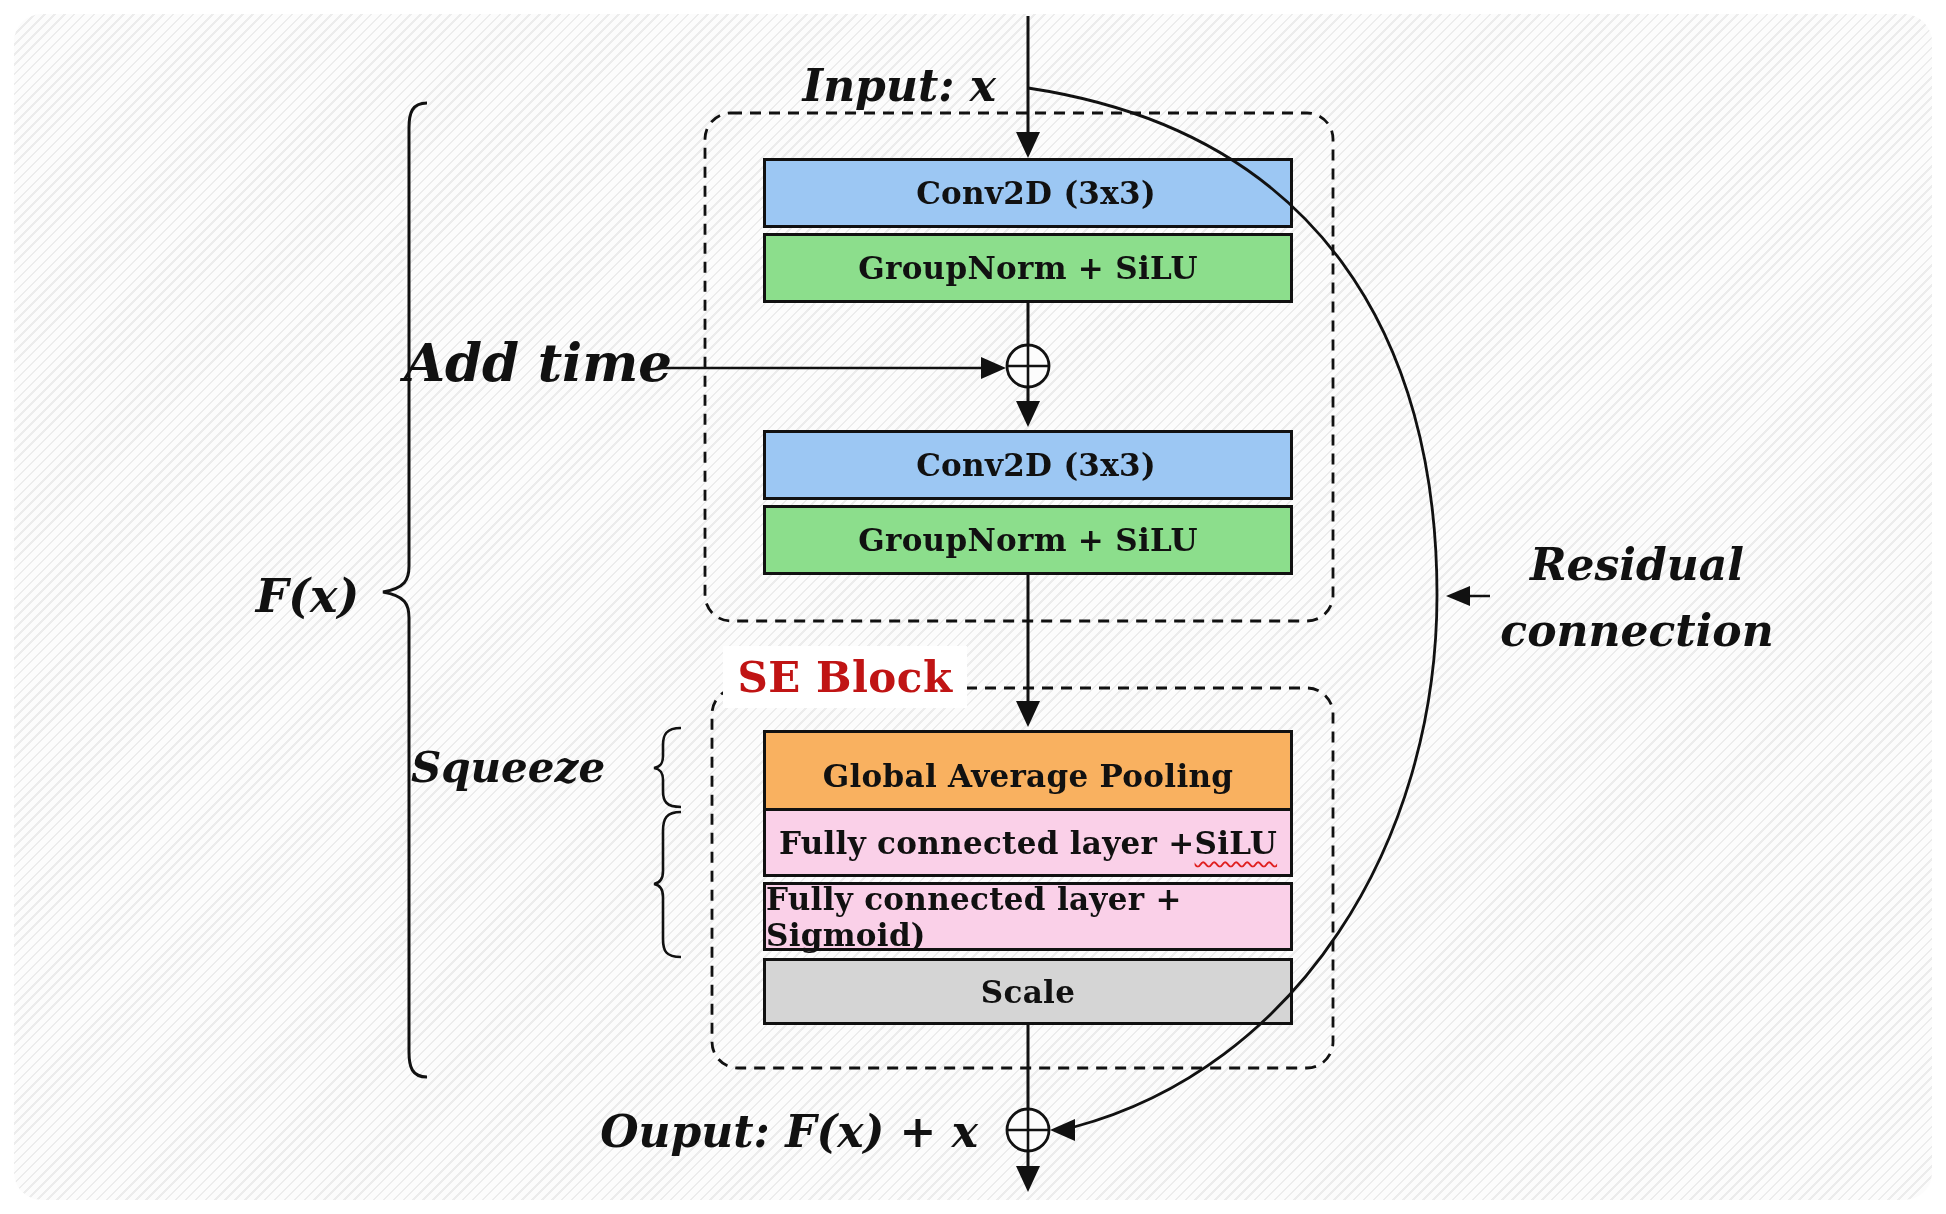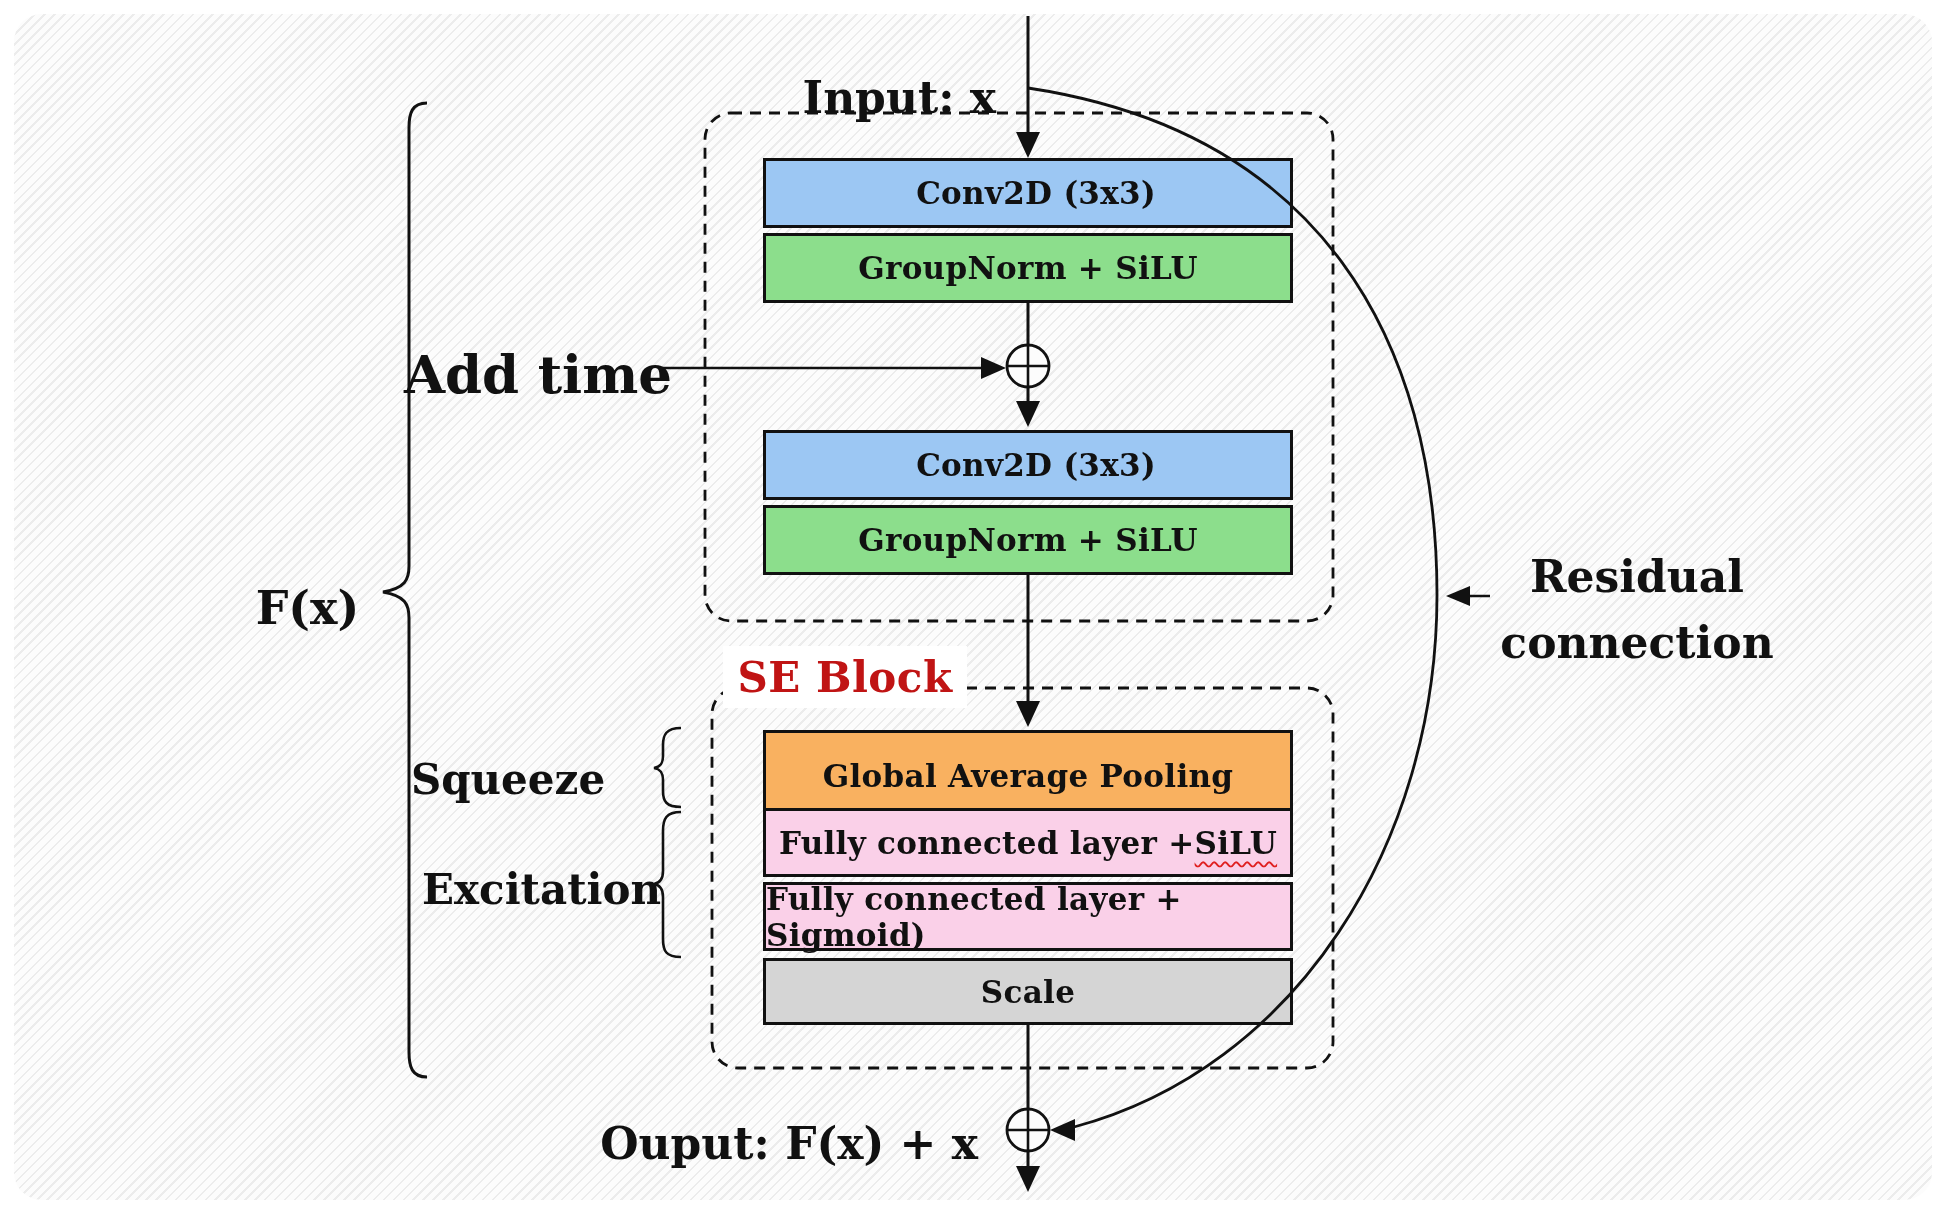--- a/index.html
+++ b/index.html
@@ -16,21 +16,21 @@
   .box{
     position:absolute;left:763px;width:530px;box-sizing:border-box;border:3px solid #111;
     display:flex;align-items:center;justify-content:center;
     font-weight:bold;font-size:31px;letter-spacing:.3px;z-index:2;
   }
   .b-conv{background:var(--c-conv,#9cc7f3);padding-left:16px;}
   .b-norm{background:var(--c-norm,#8cde8c);}
   .b-pool{background:var(--c-pool,#f9b160);}
   .b-fc{background:var(--c-fc,#fad0e8);}
   .b-scale{background:var(--c-scale,#d5d5d5);}
-  .lbl{position:absolute;font-weight:bold;z-index:2;line-height:1.25;margin-top:12px;}
+  .lbl{position:absolute;font-weight:bold;font-style:italic;z-index:2;line-height:1.25;}
   .wavy{
     text-decoration-line:underline;text-decoration-style:wavy;
     text-decoration-color:#e02020;text-decoration-thickness:2px;text-underline-offset:7px;
   }
   #se-label{
     position:absolute;left:723px;top:646px;width:244px;height:62px;background:#ffffff;
     display:flex;align-items:center;justify-content:center;z-index:4;
     color:var(--c-se_label,#c01414);font-weight:bold;font-size:42px;letter-spacing:.5px;
   }
   #wires{position:absolute;left:0;top:0;z-index:3;pointer-events:none;}
@@ -49,21 +49,20 @@
 
   <div class="lbl" style="left:230px;top:568px;width:155px;text-align:center;font-size:46px;">F(x)</div>
 
   <div class="lbl" style="left:1492px;top:532px;width:290px;text-align:center;font-size:44px;line-height:1.5;">
     <div>Residual</div>
     <div>connection</div>
   </div>
 
   <div class="lbl" style="left:408px;top:742px;width:200px;text-align:center;font-size:42px;">Squeeze</div>
 
-  <div class="lbl" style="left:422px;top:852px;width:235px;text-align:center;font-size:42px;">Excitation</div>
 
   <div class="lbl" style="left:598px;top:1104px;width:380px;text-align:right;font-size:44px;">Ouput: F(x) + x</div>
 
   <div class="box b-conv" style="top:158px;height:70px;">Conv2D (3x3)</div>
   <div class="box b-norm" style="top:233px;height:70px;">GroupNorm + SiLU</div>
   <div class="box b-conv" style="top:430px;height:70px;">Conv2D (3x3)</div>
   <div class="box b-norm" style="top:505px;height:70px;">GroupNorm + SiLU</div>
   <div class="box b-pool" style="top:730px;height:91px;">Global Average Pooling</div>
   <div class="box b-fc" style="top:808px;height:69px;">
     <span>Fully connected layer + </span>

